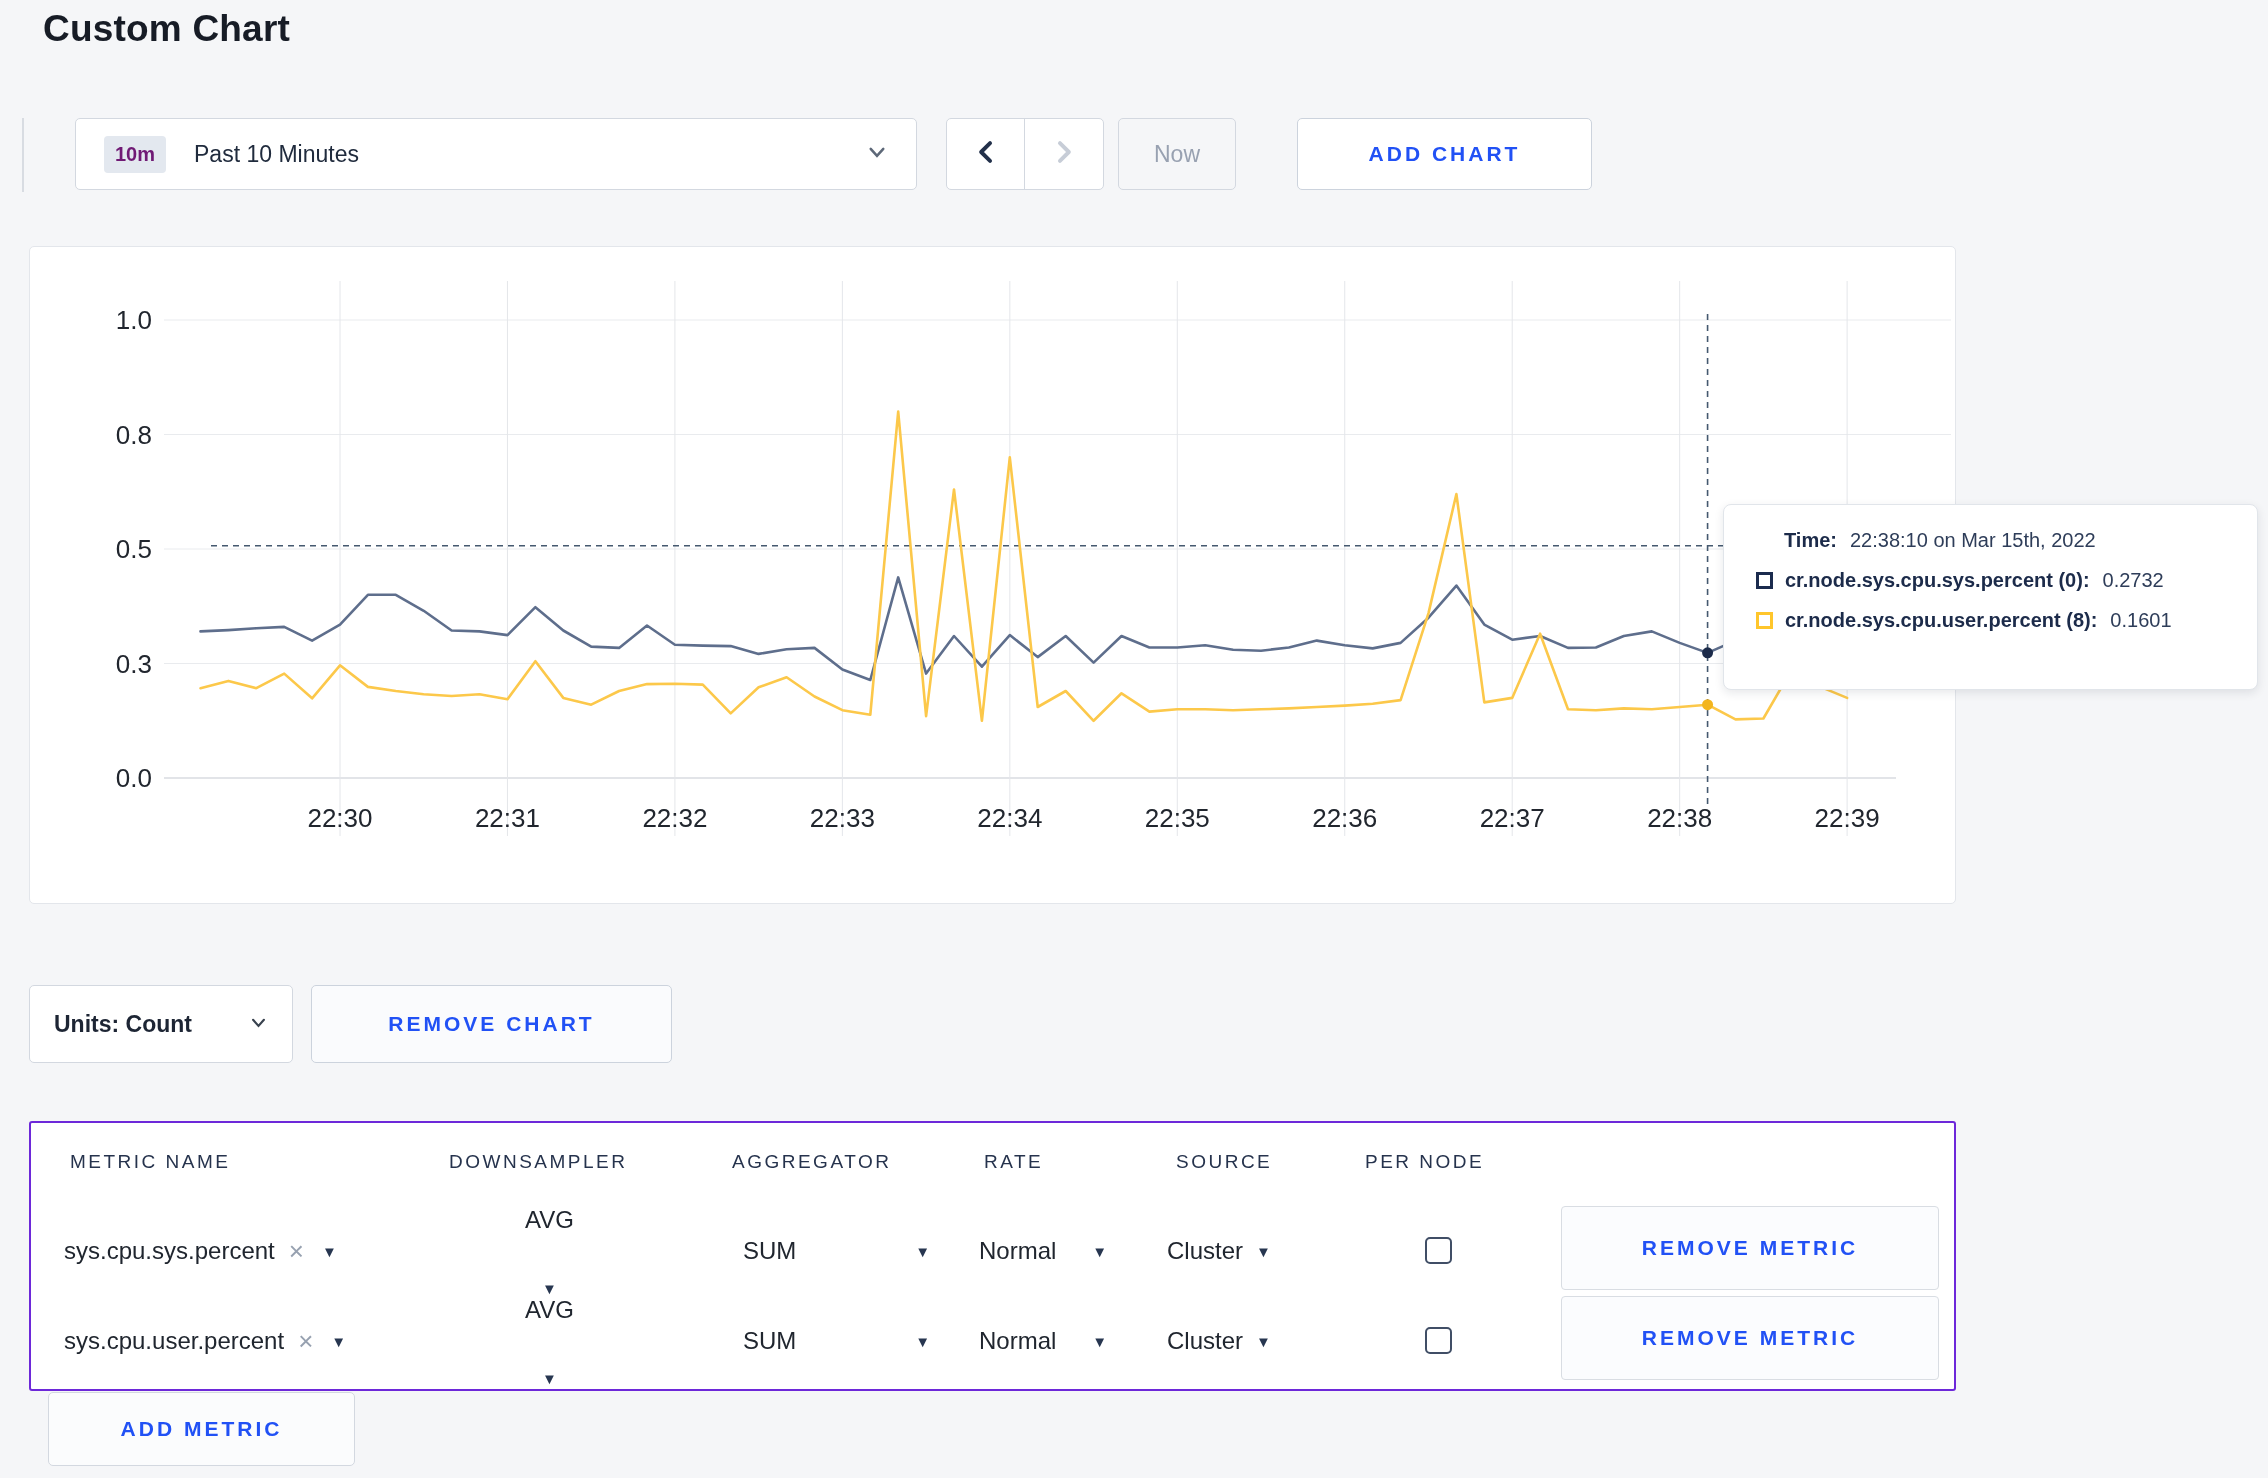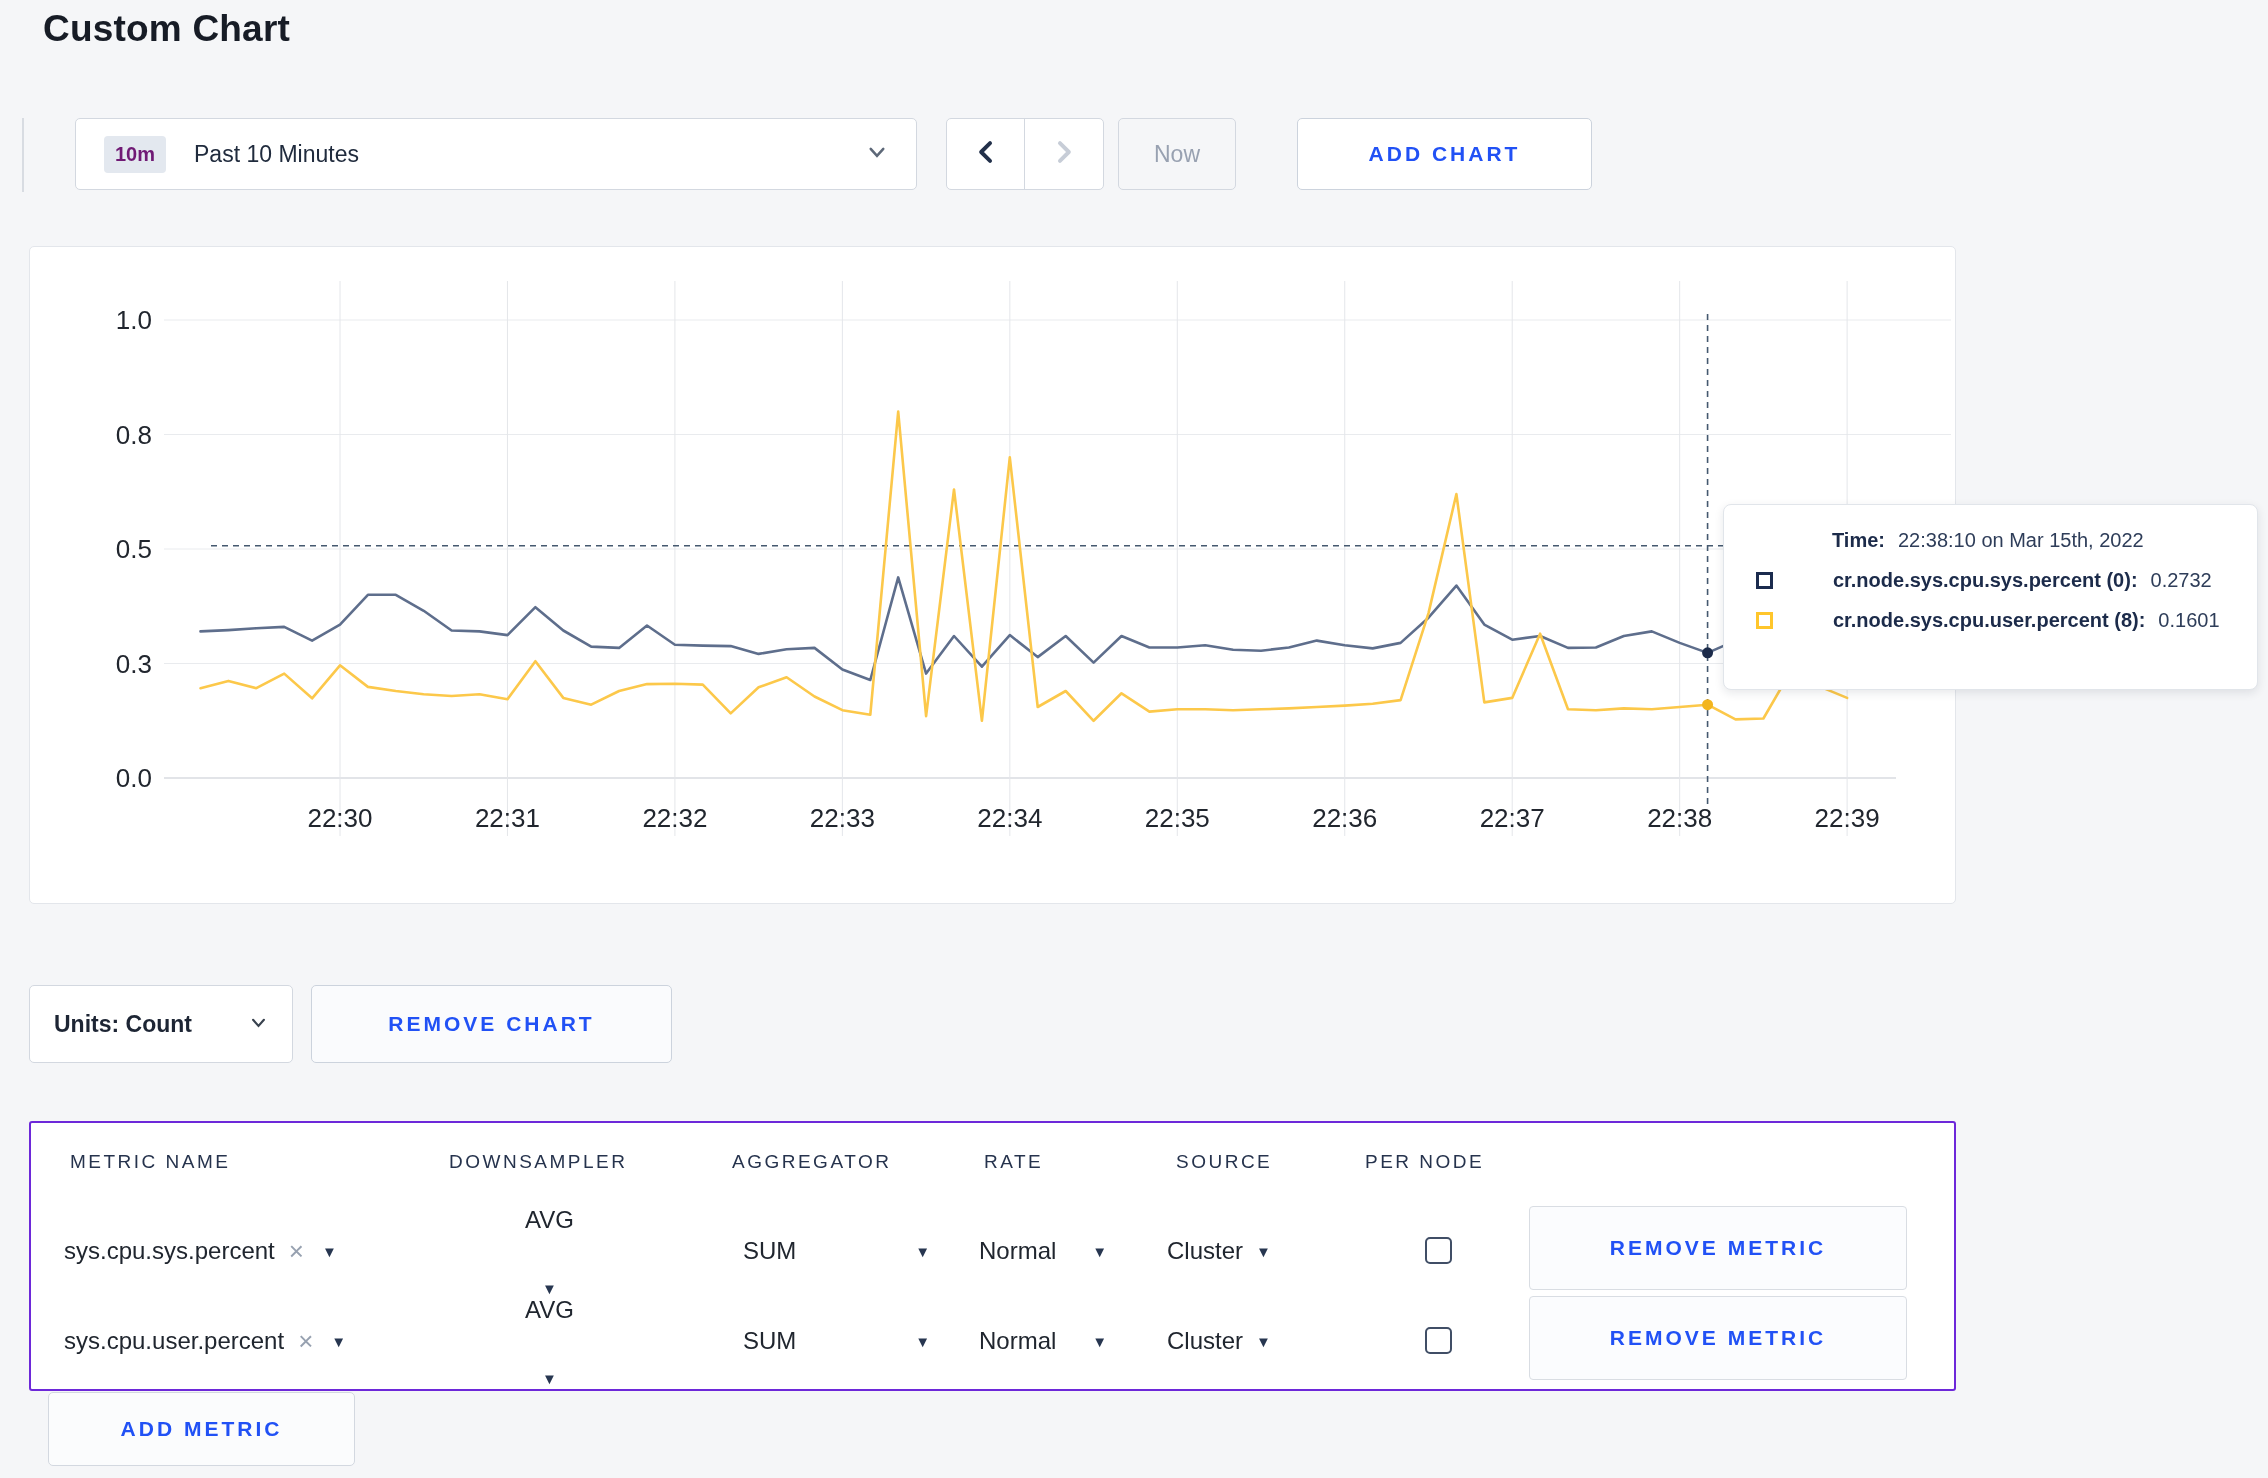--- a/index.html
+++ b/index.html
@@ -61,21 +61,21 @@
   
   #chart-tooltip {
     left: 1723px; top: 504px; width: 535px; height: 186px;
     background: #ffffff; border: 1px solid #e1e5ea; border-radius: 8px;
     box-shadow: 0 3px 10px rgba(20,30,50,0.10);
     padding: 24px 0 0 32px;
     font-size: 20px; color: #1c2b4a;
   }
   .tt-row { display: flex; align-items: center; margin-bottom: 17px; }
   .tt-row.first { margin-left: 28px; }
-  .tt-label { font-weight: bold; color: #1c2b4a; margin-left: 48px; }
+  .tt-label { font-weight: bold; color: #1c2b4a; }
   .tt-value { margin-left: 13px; color: #2e3d59; }
   .tt-swatch { width: 17px; height: 17px; border: 3px solid; background: #fff; margin-right: 12px; flex: none; }
 
   
   #units-select { left: 29px; width: 264px; top: 985px; padding: 0 24px; justify-content: space-between; cursor: pointer; }
   #units-select span { font-size: 23px; font-weight: bold; color: #1d2534; }
   #remove-chart-button { left: 311px; top: 985px; width: 361px; background: #fafbfd; border-color: #ccd3dd; }
   #units-select, #remove-chart-button, #add-chart-button, #now-button, #nav-group, #time-picker { position: absolute; height: 72px; }
   #units-select, #remove-chart-button { height: 78px; }
 
@@ -101,21 +101,21 @@
   .sel-downsampler { left: 411px; width: 215px; flex-direction: column; }
   .sel-aggregator { left: 712px; width: 187px; }
   .sel-rate { left: 948px; gap: 36px; }
   .sel-source { left: 1136px; }
   .pn-checkbox {
     position: absolute; left: 1394px; top: 50%; margin-top: -14px;
     width: 27px; height: 27px;
     border: 2px solid #404e66; border-radius: 5px; background: #fff; cursor: pointer;
   }
   .remove-metric-button {
-    position: absolute; left: 1498px; width: 378px; height: 84px;
+    position: absolute; left: 1530px; width: 378px; height: 84px;
     background: #fbfcfe; border: 1px solid #d9dde3; border-radius: 4px;
     display: flex; align-items: center; justify-content: center;
     color: #2151f5; font-size: 21px; font-weight: 600; letter-spacing: 3px; cursor: pointer;
   }
   #add-metric-button {
     position: absolute; left: 48px; top: 1392px; width: 307px; height: 74px;
     background: #fbfcfd; border: 1px solid #d3d8e0; border-radius: 5px;
     display: flex; align-items: center; justify-content: center;
     color: #2151f5; font-size: 21px; font-weight: 600; letter-spacing: 3px; cursor: pointer;
   }

